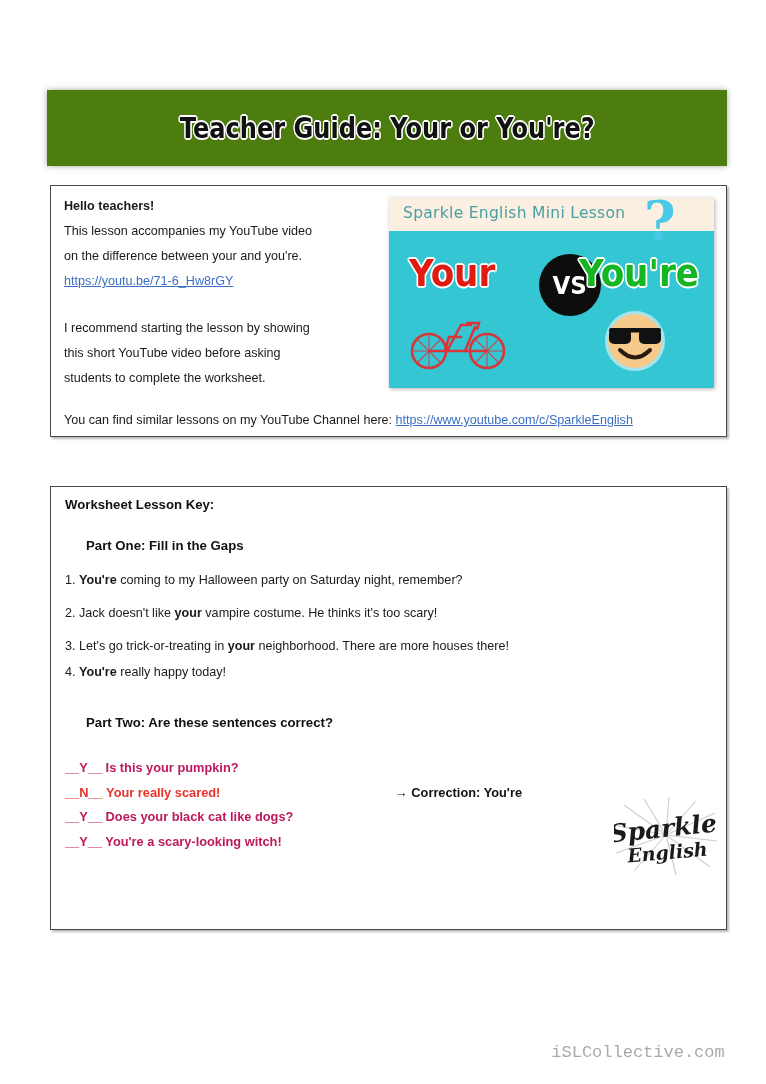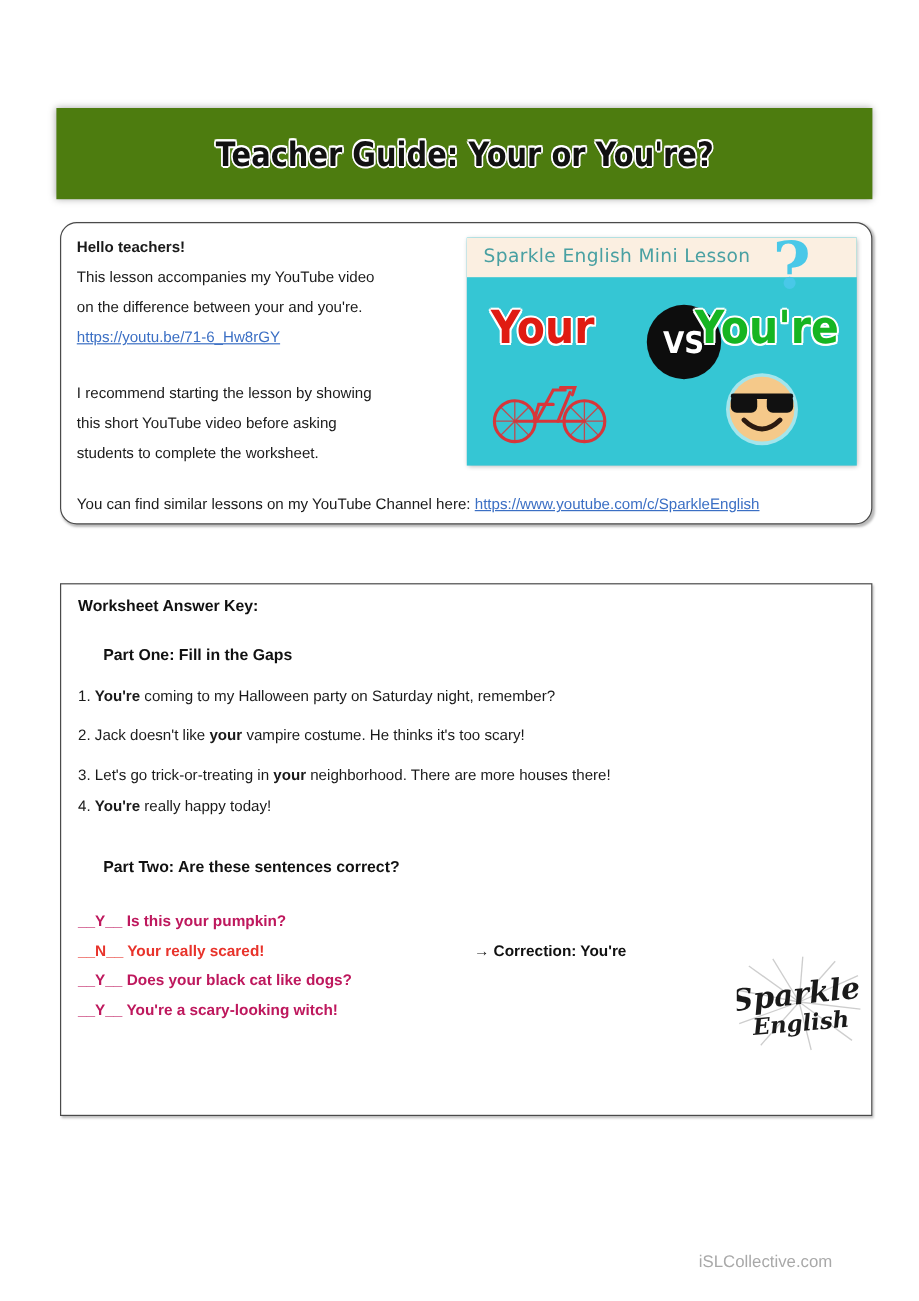--- a/index.html
+++ b/index.html
@@ -52,21 +52,20 @@
     border: 1.5px solid #4a4a4a;
     box-sizing: border-box;
     box-shadow: 1.5px 1.5px 2px rgba(0,0,0,0.28);
   }
 
   #intro-panel {
     left: 50px;
     top: 185px;
     width: 677px;
     height: 252px;
-    border-radius: 14px;
   }
   #answer-panel {
     left: 50px;
     top: 486px;
     width: 677px;
     height: 444px;
   }
 
   
   #intro-text {
@@ -255,23 +254,23 @@
 
   
   #footer {
     position: absolute;
     left: 0;
     top: 1043px;
     width: 766px;
     text-align: center;
     padding-right: 30px;
     box-sizing: border-box;
-    font-size: 14px;
+    font-size: 17px;
     color: #a9a9a9;
-    font-family: Liberation Sans, sans-serif;
+    font-family: Liberation Mono, monospace;
   }
   #footer span { margin-left: 540px; }
 </style>
 </head>
 <body>
 
 <div id="title-banner">
   <div class="title-text">Teacher Guide: Your or You're?</div>
 </div>
 
@@ -336,21 +335,21 @@
   </div>
 
   <div id="channel-line">
     <span>You can find similar lessons on my YouTube Channel here: </span><a class="link" href="#">https://www.youtube.com/c/SparkleEnglish</a>
   </div>
 </div>
 
 <div class="panel" id="answer-panel">
   <div class="ak-inner">
 
-    <div class="ak-heading">Worksheet Answer Key:</div>
+    <div class="ak-heading">Worksheet Lesson Key:</div>
 
     <div class="ak-subheading">Part One: Fill in the Gaps</div>
 
     <div class="ak-item">
       <span>1.</span>
       <b>You're</b><span> coming to my Halloween party on Saturday night, remember?</span>
     </div>
 
     <div class="ak-item">
       <span>2.</span>

